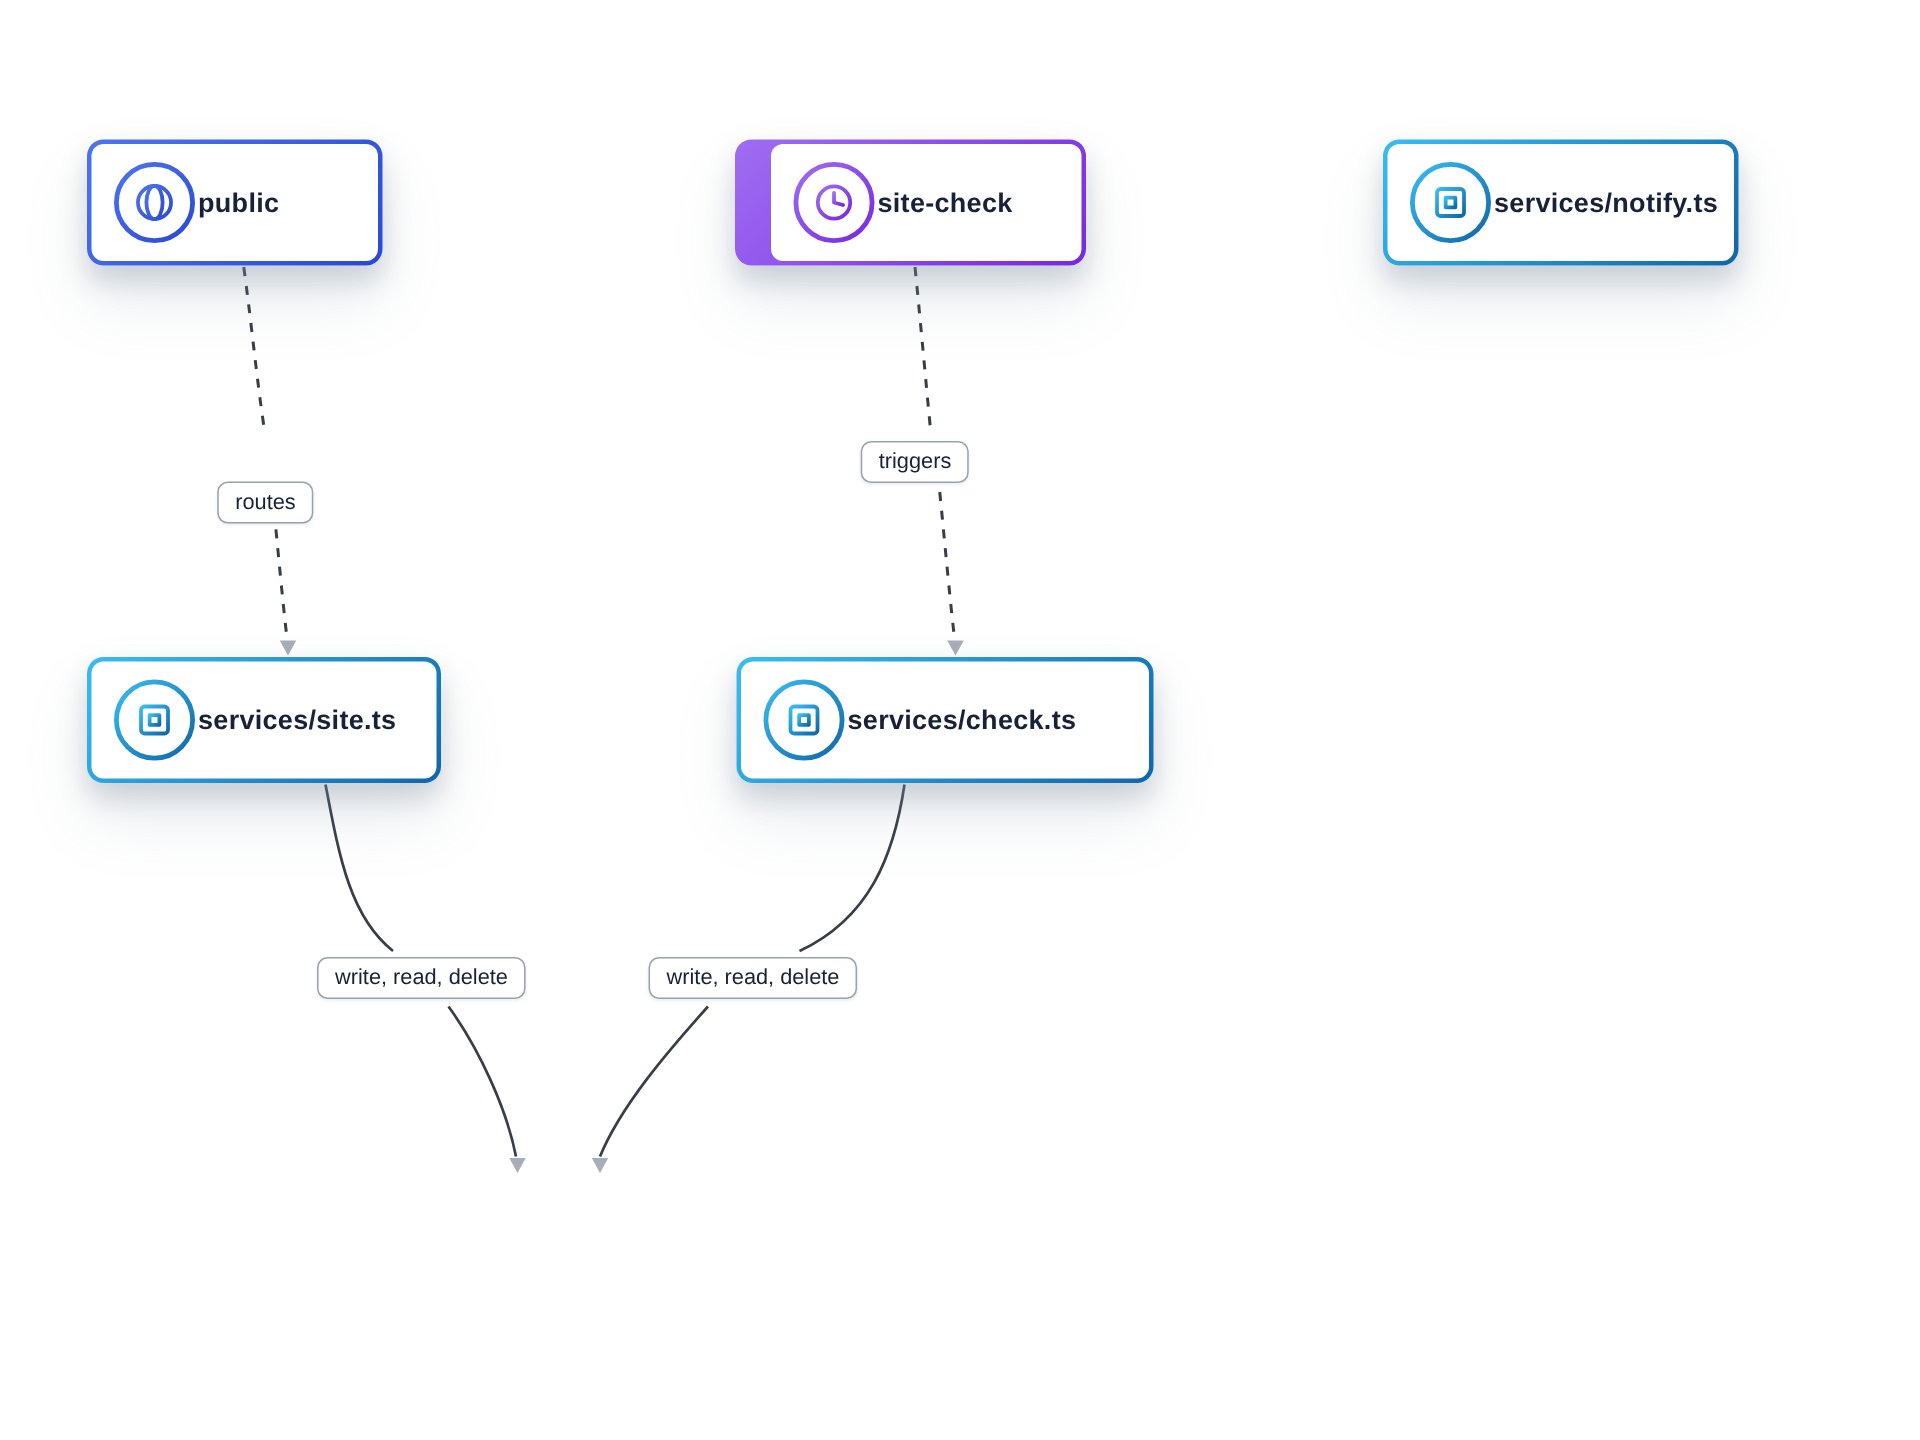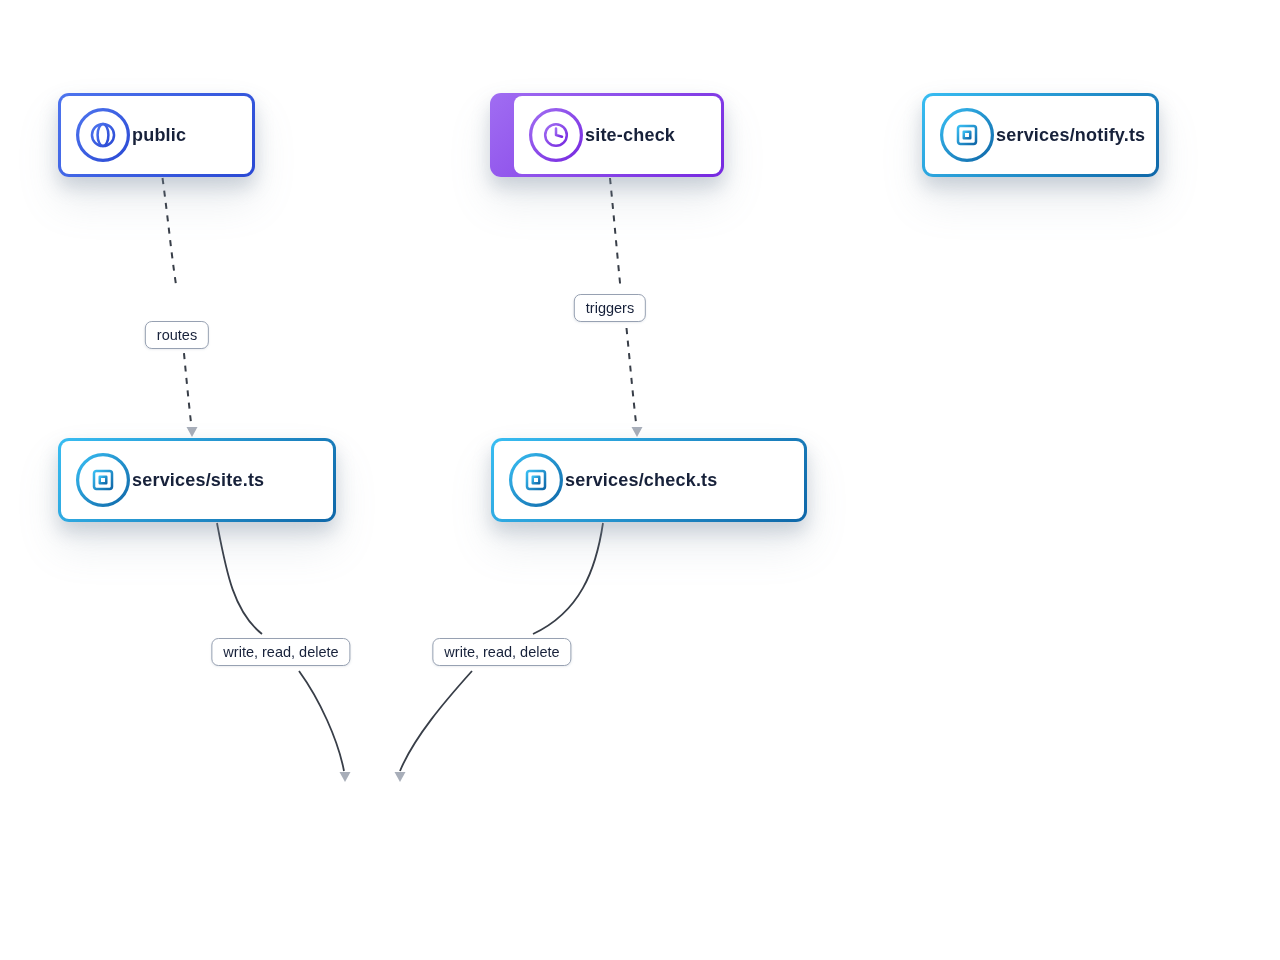--- a/index.html
+++ b/index.html
@@ -21,22 +21,22 @@
     flex:1;text-align:left;padding-right:14px;
     font-size:18px;font-weight:600;color:#17213a;letter-spacing:.2px;
   }
   .grad-blue  {background:linear-gradient(135deg,#4d74ee 0%,#2a49d4 100%);}
   .grad-purple{background:linear-gradient(135deg,#a06df2 0%,#7628e0 100%);}
   .grad-cyan  {background:linear-gradient(135deg,#38bdf2 0%,#0f67a8 100%);}
   .grad-red   {background:linear-gradient(135deg,#ef4166 0%,#c31140 100%);}
   .n-public {left:58px; top:93px; width:197px;height:84px;box-sizing:border-box;}
   .n-sitecheck{left:490px;top:93px; width:234px;height:84px;box-sizing:border-box;padding-left:24px;}
   .n-notify {left:922px;top:93px; width:237px;height:84px;box-sizing:border-box;}
-  .n-sitets {left:58px; top:438px;width:278px;height:84px;box-sizing:border-box;}
-  .n-checkts{left:491px;top:438px;width:316px;height:84px;box-sizing:border-box;}
+  .n-sitets {left:58px; top:438px;width:236px;height:84px;box-sizing:border-box;}
+  .n-checkts{left:491px;top:438px;width:278px;height:84px;box-sizing:border-box;}
   .n-sites  {left:276px;top:783px;width:176px;height:84px;box-sizing:border-box;}
   .edge-label{
     position:absolute;z-index:3;transform:translate(-50%,-50%);
     background:#ffffff;border:1.5px solid #97a1b2;border-radius:7px;
     padding:5px 11px;font-size:14.5px;color:#17213a;white-space:nowrap;
     box-shadow:0 1px 2px rgba(125,140,160,.15);
   }
   .el-routes  {left:177px;top:323px;margin-top:12px;}
   .el-triggers{left:610px;top:308px;}
   .el-wrd1    {left:281px;top:652px;}

